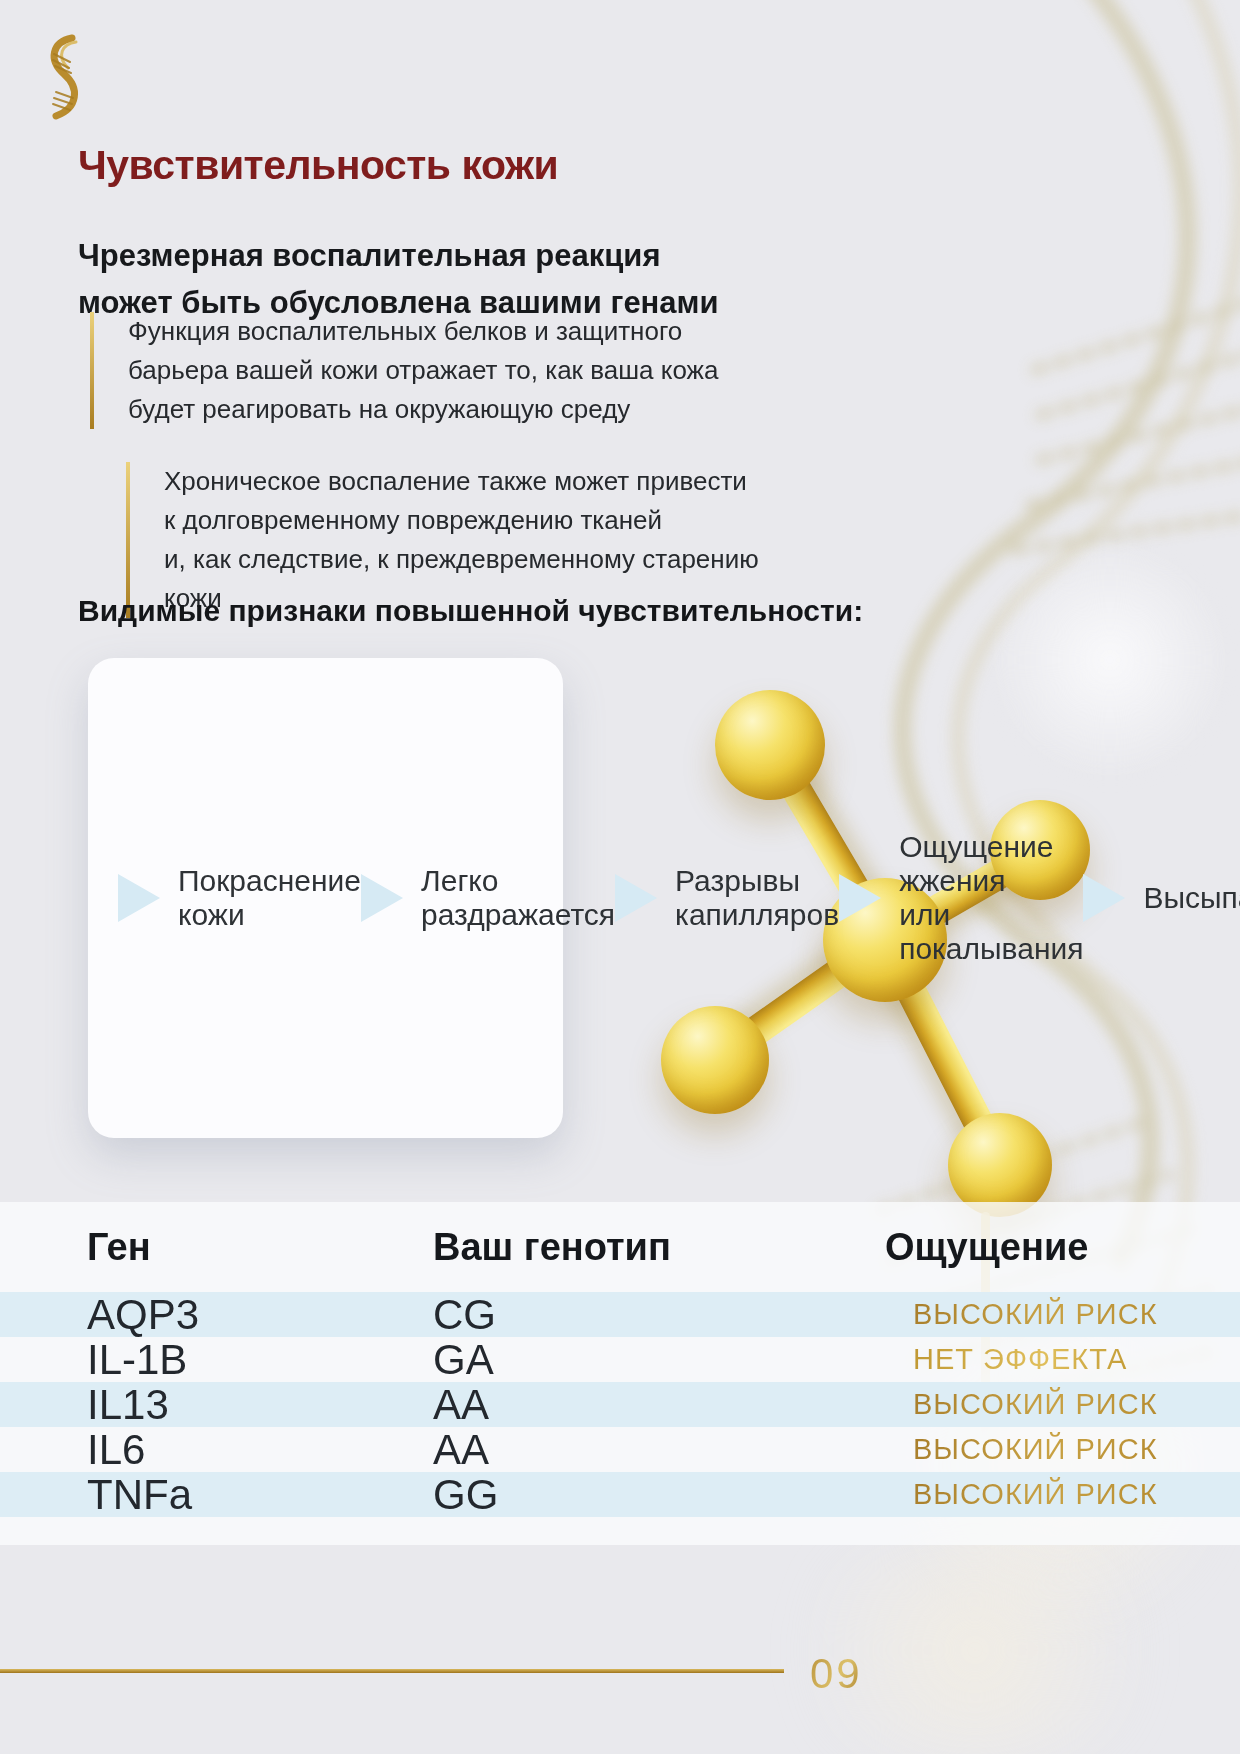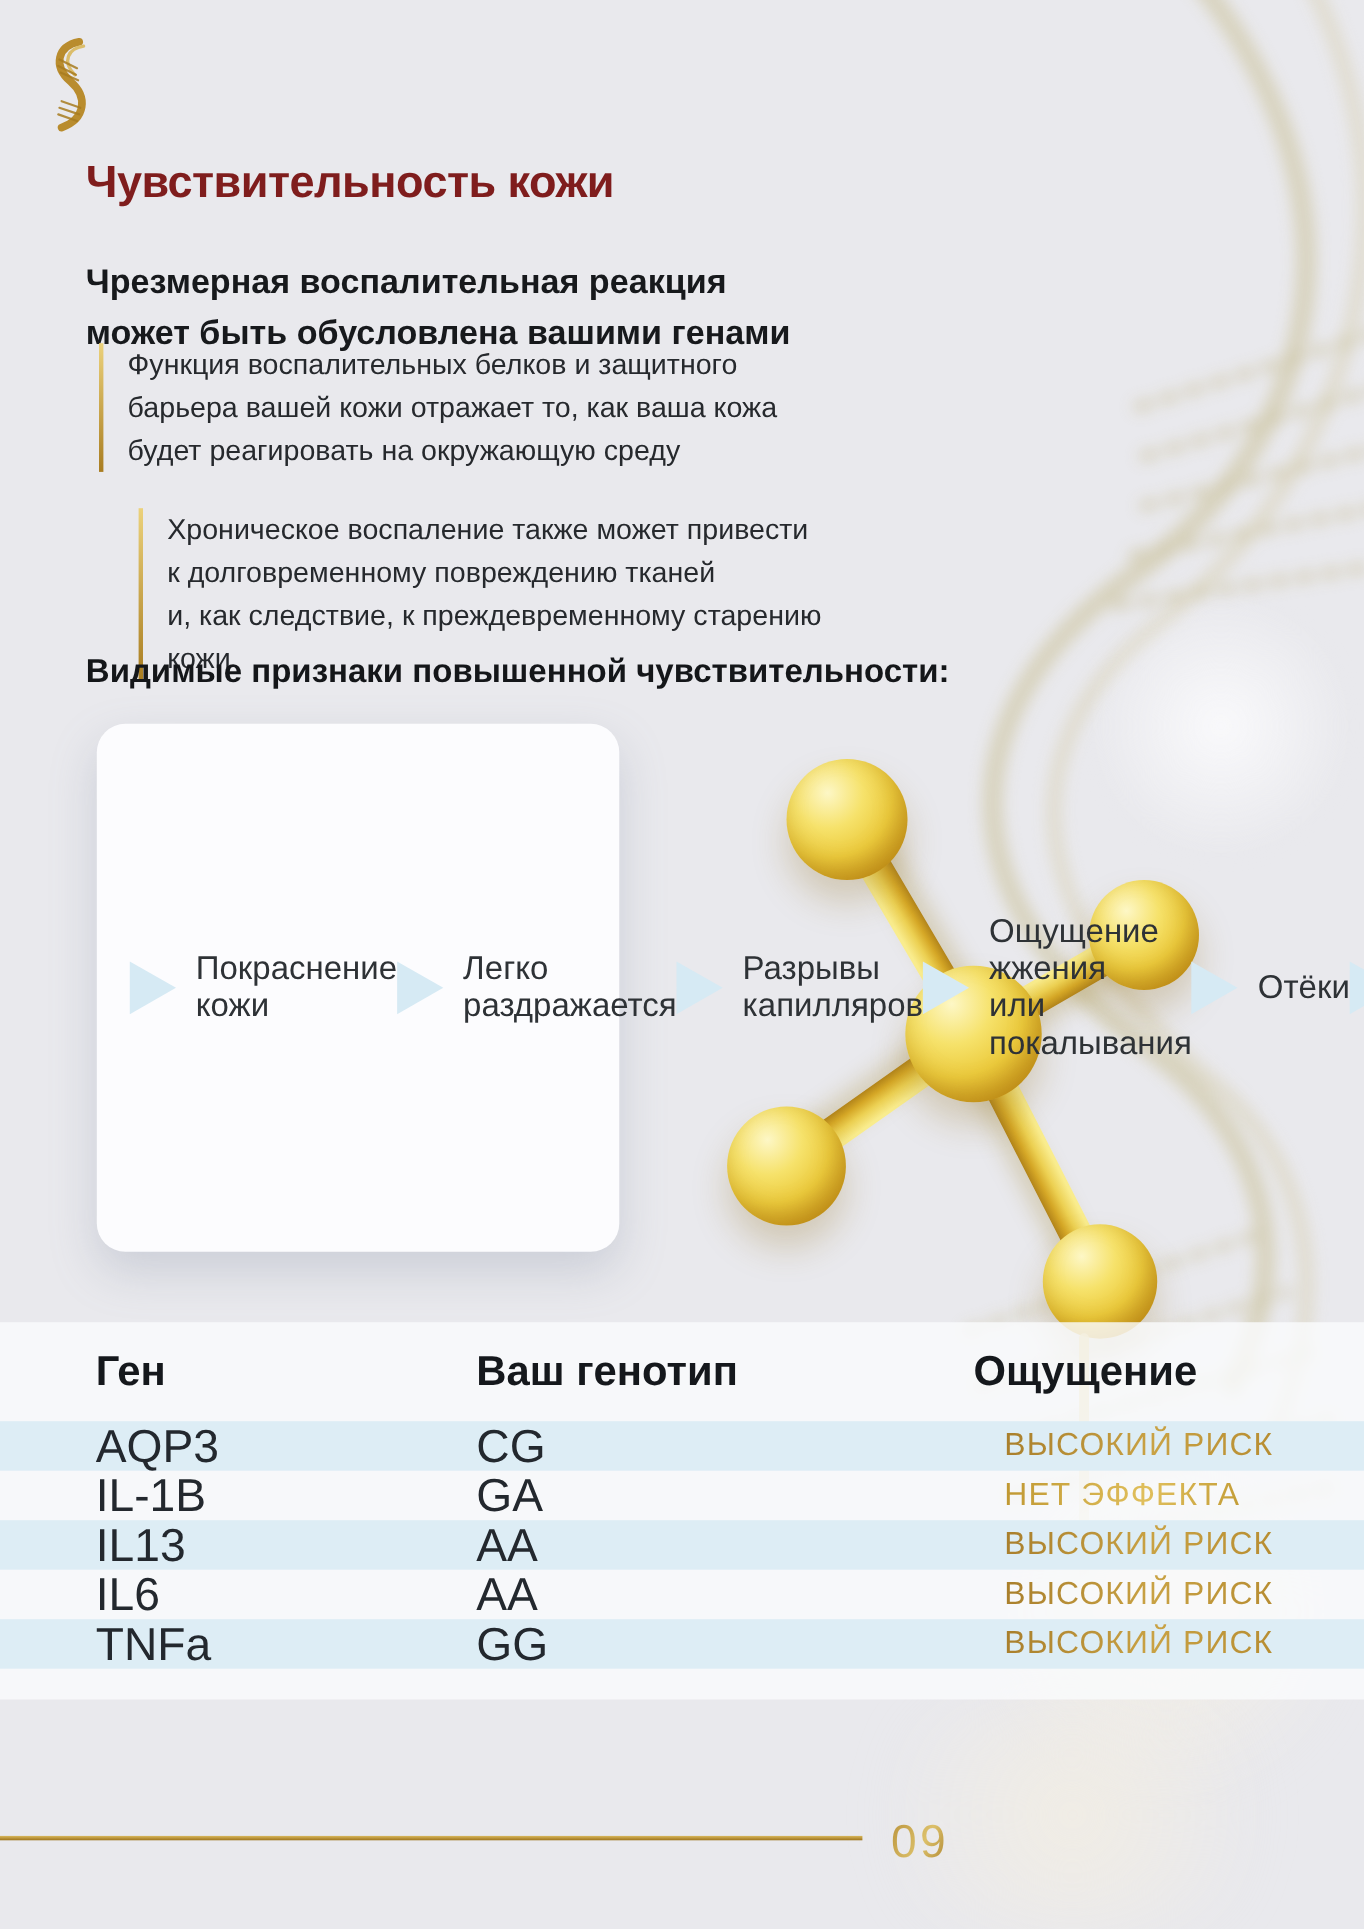--- a/index.html
+++ b/index.html
@@ -12,21 +12,21 @@
   .blob.b1{left:990px;top:540px;width:240px;height:240px;background:radial-gradient(circle,rgba(250,250,252,.95),rgba(250,250,252,0) 70%);filter:blur(10px);z-index:1;}
   .blob.b2{left:880px;top:1300px;width:360px;height:330px;background:radial-gradient(circle,rgba(246,241,229,.85),rgba(246,241,229,0) 70%);filter:blur(22px);z-index:1;}
   .blob.b3{left:760px;top:1540px;width:430px;height:220px;background:radial-gradient(circle,rgba(243,238,226,.8),rgba(243,238,226,0) 70%);filter:blur(24px);z-index:1;}
 
   
   .logo{position:absolute;left:42px;top:32px;width:44px;height:90px;z-index:5;}
 
   
   .h1{position:absolute;left:78px;top:142px;font-size:41px;font-weight:bold;color:#7f1d1d;letter-spacing:-0.5px;z-index:5;}
   .subtitle{position:absolute;left:78px;top:232px;font-size:31px;font-weight:bold;color:#17191c;line-height:47px;white-space:pre-line;z-index:5;}
-  .para{position:absolute;left:90px;width:640px;font-size:26px;color:#26292d;line-height:39px;white-space:pre-line;border-left:4px solid;border-image:linear-gradient(#ecd27c,#a87c20) 1;padding-left:22px;z-index:5;}
+  .para{position:absolute;left:90px;width:640px;font-size:26px;color:#26292d;line-height:39px;white-space:pre-line;border-left:4px solid;border-image:linear-gradient(#ecd27c,#a87c20) 1;padding-left:34px;z-index:5;}
   .para.p1{top:312px;}
   .para.p2{top:462px;margin-left:36px;}
   .signs-heading{position:absolute;left:78px;top:594px;font-size:30px;font-weight:bold;color:#141619;z-index:5;}
 
   
   .card{position:absolute;left:88px;top:658px;width:475px;height:480px;background:#fcfcfe;border-radius:26px;box-shadow:0 18px 42px rgba(130,140,160,.28);z-index:4;}
   .signs-list{position:absolute;left:30px;top:36px;width:415px;height:408px;display:flex;flex-direction:row;justify-content:flex-start;}
   .sign-item{display:flex;align-items:center;}
   .tri{width:0;height:0;border-left:42px solid #d6eaf4;border-top:24px solid transparent;border-bottom:24px solid transparent;margin-right:18px;flex:0 0 auto;}
   .sign-label{font-size:30px;color:#2e3236;line-height:34px;white-space:pre-line;}
@@ -152,24 +152,20 @@
           <span class="tri"></span>
           <span class="sign-label">Разрывы капилляров</span>
         </div>
         <div class="sign-item">
           <span class="tri"></span>
           <span class="sign-label">Ощущение жжения
 или покалывания</span>
         </div>
         <div class="sign-item">
           <span class="tri"></span>
-          <span class="sign-label">Отёки</span>
-        </div>
-        <div class="sign-item">
-          <span class="tri"></span>
           <span class="sign-label">Высыпания</span>
         </div>
       </div>
   </div>
 
   <div class="table-backdrop"></div>
   <div class="thead">
     <div class="th c1">Ген</div>
     <div class="th c2">Ваш генотип</div>
     <div class="th c3">Ощущение</div>

